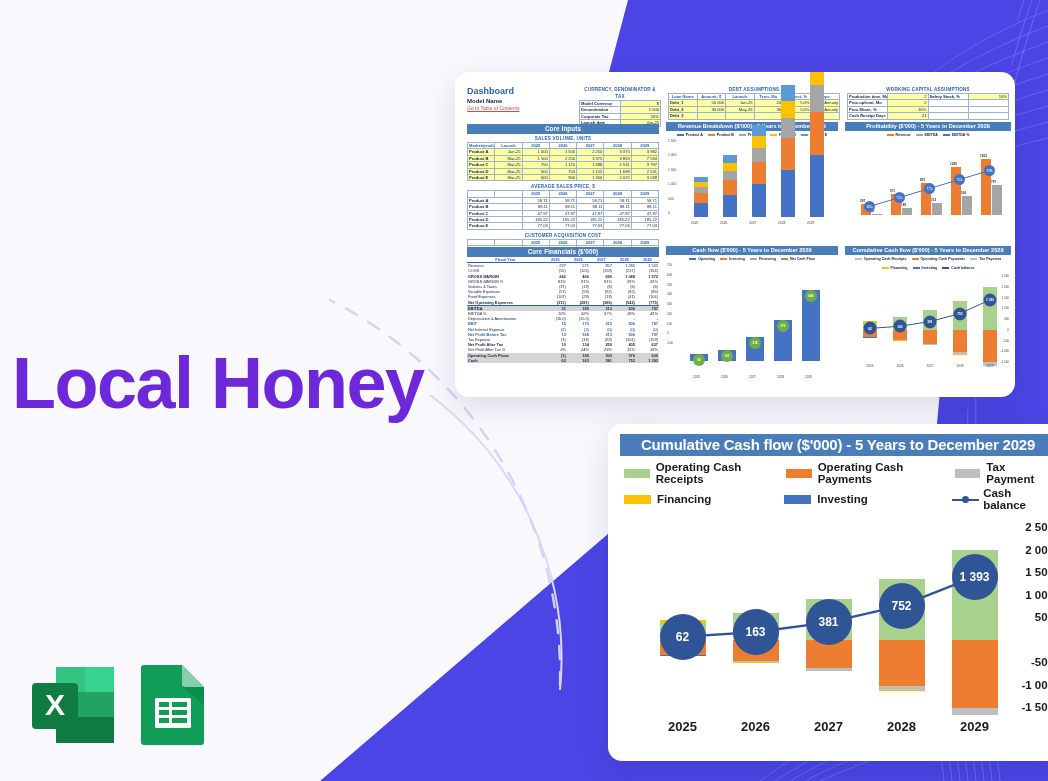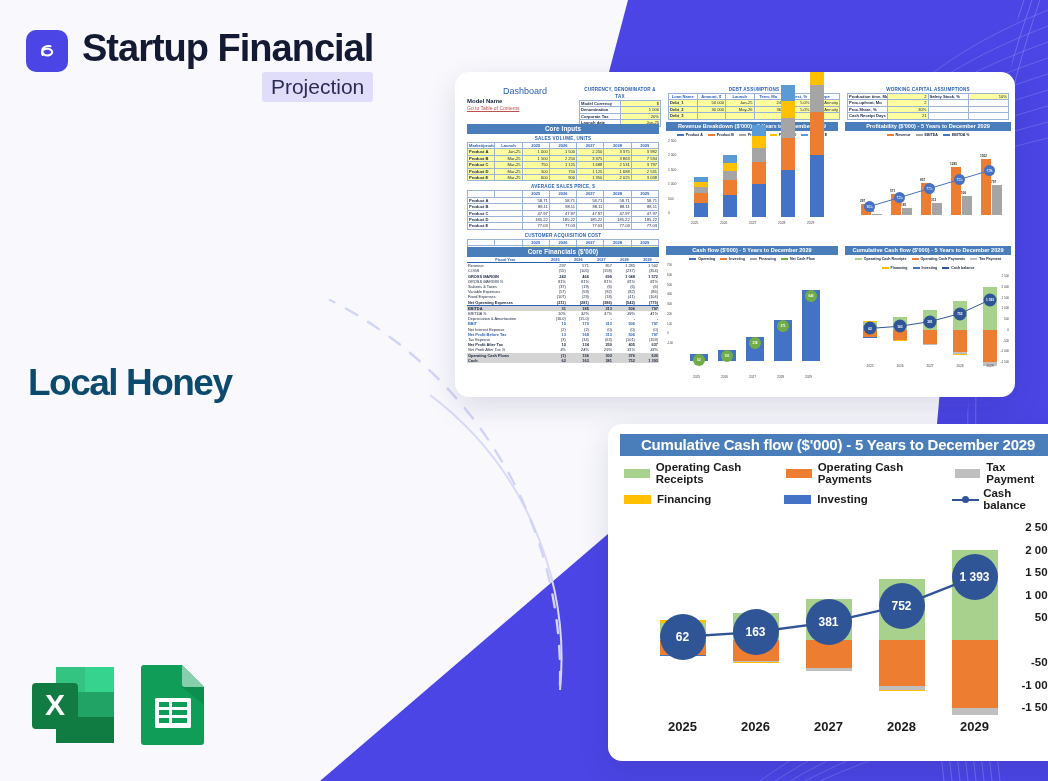--- a/index.html
+++ b/index.html
@@ -27,22 +27,22 @@
     line-height:44px; white-space:nowrap;
   }
   .brand-sub-wrap { display:flex; justify-content:flex-end; margin-top:2px; }
   .brand-sub {
     background:#dfddfa; color:#2d2a56; font-size:21px; line-height:28px;
     padding:1px 9px; border-radius:3px; white-space:nowrap;
   }
 
   
   .product-name {
-    position:absolute; left:28px; top:352px;
-    font-size:37px; font-weight:bold; color:#0c4a6e; letter-spacing:-1.5px;
+    position:absolute; left:12px; top:352px;
+    font-size:72px; font-weight:bold; color:#6d28d9; letter-spacing:-1.5px;
     line-height:62px; white-space:nowrap;
   }
 
   
   .filerow { position:absolute; left:30px; top:662px; display:flex; align-items:center; }
   .xls-icon { position:relative; width:86px; height:80px; }
   .gsheet-icon { position:relative; width:70px; height:86px; margin-left:22px; }
   .filerow-label {
     margin-left:24px; font-size:33px; font-weight:bold; color:#1b1638;
     letter-spacing:-0.8px; white-space:nowrap;
@@ -52,21 +52,21 @@
   .card {
     position:absolute; background:#fff; border-radius:14px;
     box-shadow:0 10px 30px rgba(30,28,80,.13);
   }
   #dash-card { left:455px; top:72px; width:560px; height:325px; padding:6px; overflow:hidden; }
   #chart-card { left:608px; top:424px; width:460px; height:337px; padding:10px 12px; overflow:hidden; }
 
   
   .dash { position:relative; width:100%; height:100%; font-family:"Liberation Sans", sans-serif; }
   .dash-head { position:absolute; left:6px; top:8px; }
-  .dash-h1 { font-size:9px; font-weight:normal; color:#2b5fb5; line-height:11px;margin-left:36px; }
+  .dash-h1 { font-size:9px; font-weight:bold; color:#2b5fb5; line-height:11px; }
   .dash-h2 { font-size:6px; font-weight:bold; color:#17243d; line-height:8px; }
   .dash-h3 { font-size:5px; color:#c0504d; text-decoration:underline; line-height:7px; }
 
   .sec-title {
     font-size:4.6px; font-weight:bold; color:#2b5fb5; text-align:center;
     letter-spacing:.2px; line-height:7px;
   }
   .band {
     background:#4a7ebb; color:#fff; font-size:6.3px; font-weight:bold;
     text-align:center; line-height:10px; height:10px; letter-spacing:.1px;
@@ -177,35 +177,20 @@
       <path d="M790 781 C 858 742, 920 716, 1048 710"></path>
       <path d="M805 781 C 870 748, 930 724, 1048 720"></path>
       <path d="M820 781 C 882 754, 940 732, 1048 730"></path>
     </g>
 
     <path d="M 560 690 A 330 330 0 0 0 430 395" stroke="#d8d9fa" stroke-width="2" fill="none"></path>
 
     <path d="M 560 685 A 420 420 0 0 0 330 300" stroke="#d2d4f7" stroke-width="2.4" fill="none" stroke-dasharray="13 13" stroke-linecap="round"></path>
   </svg>
 
-  <div class="brand">
-    <div class="brand-logo">
-      <svg width="26" height="26" viewBox="0 0 26 26">
-        <path d="M16.5 8.2 C 12.2 7.2, 8.2 9.4, 8.2 12.8 C 8.2 16.0, 11.2 17.9, 14.5 17.4
-                 C 17.8 16.9, 19.0 14.6, 17.6 12.6 C 16.2 10.6, 12.4 10.0, 9.8 11.6
-                 C 7.9 12.8, 7.4 15.2, 8.8 17.0" fill="none" stroke="#ffffff" stroke-width="2.1" stroke-linecap="round"></path>
-      </svg>
-    </div>
-    <div class="brand-text">
-      <div class="brand-title">Startup Financial</div>
-      <div class="brand-sub-wrap">
-        <div class="brand-sub">Projection</div>
-      </div>
-    </div>
-  </div>
 
   <div class="product-name">Local Honey</div>
 
   <div class="filerow">
     <div class="xls-icon">
       <svg width="86" height="80" viewBox="0 0 86 80">
         <rect x="26" y="2" width="58" height="76" rx="3" fill="#21a366"></rect>
         <rect x="26" y="2" width="29" height="25" fill="#33c481"></rect>
         <rect x="55" y="2" width="29" height="25" fill="#36d38f"></rect>
         <rect x="55" y="27" width="29" height="25" fill="#21a366"></rect>

